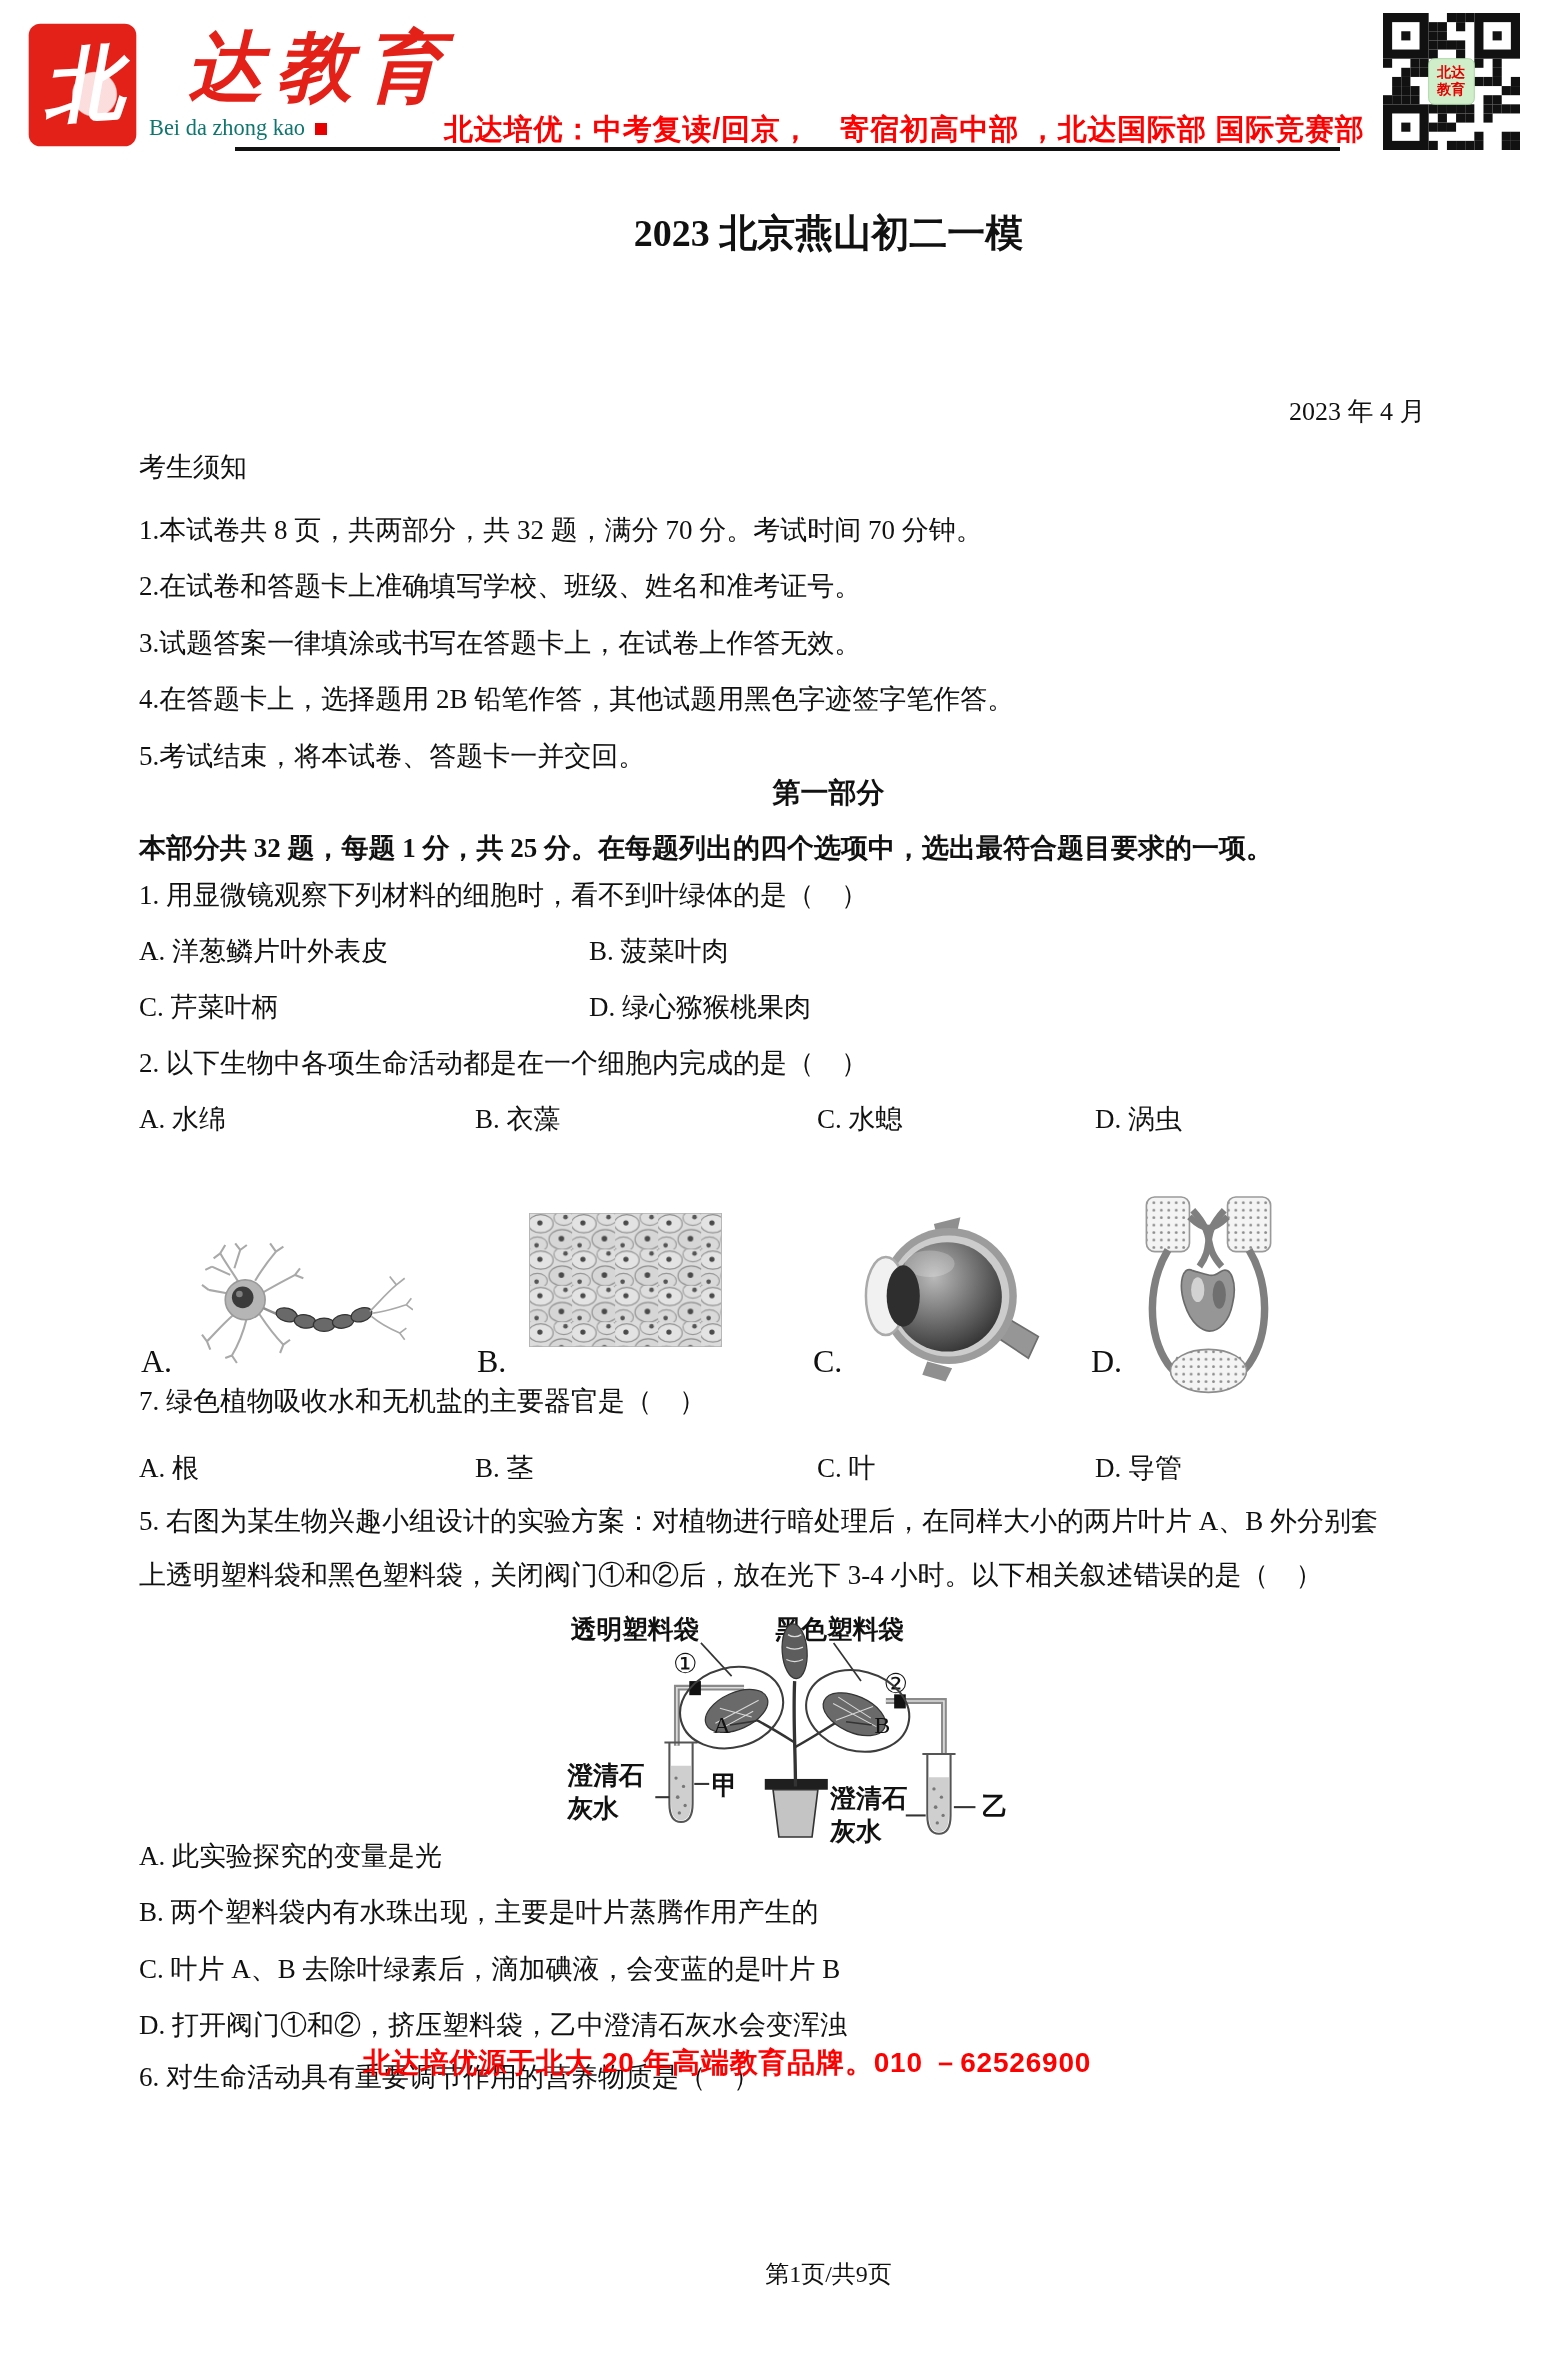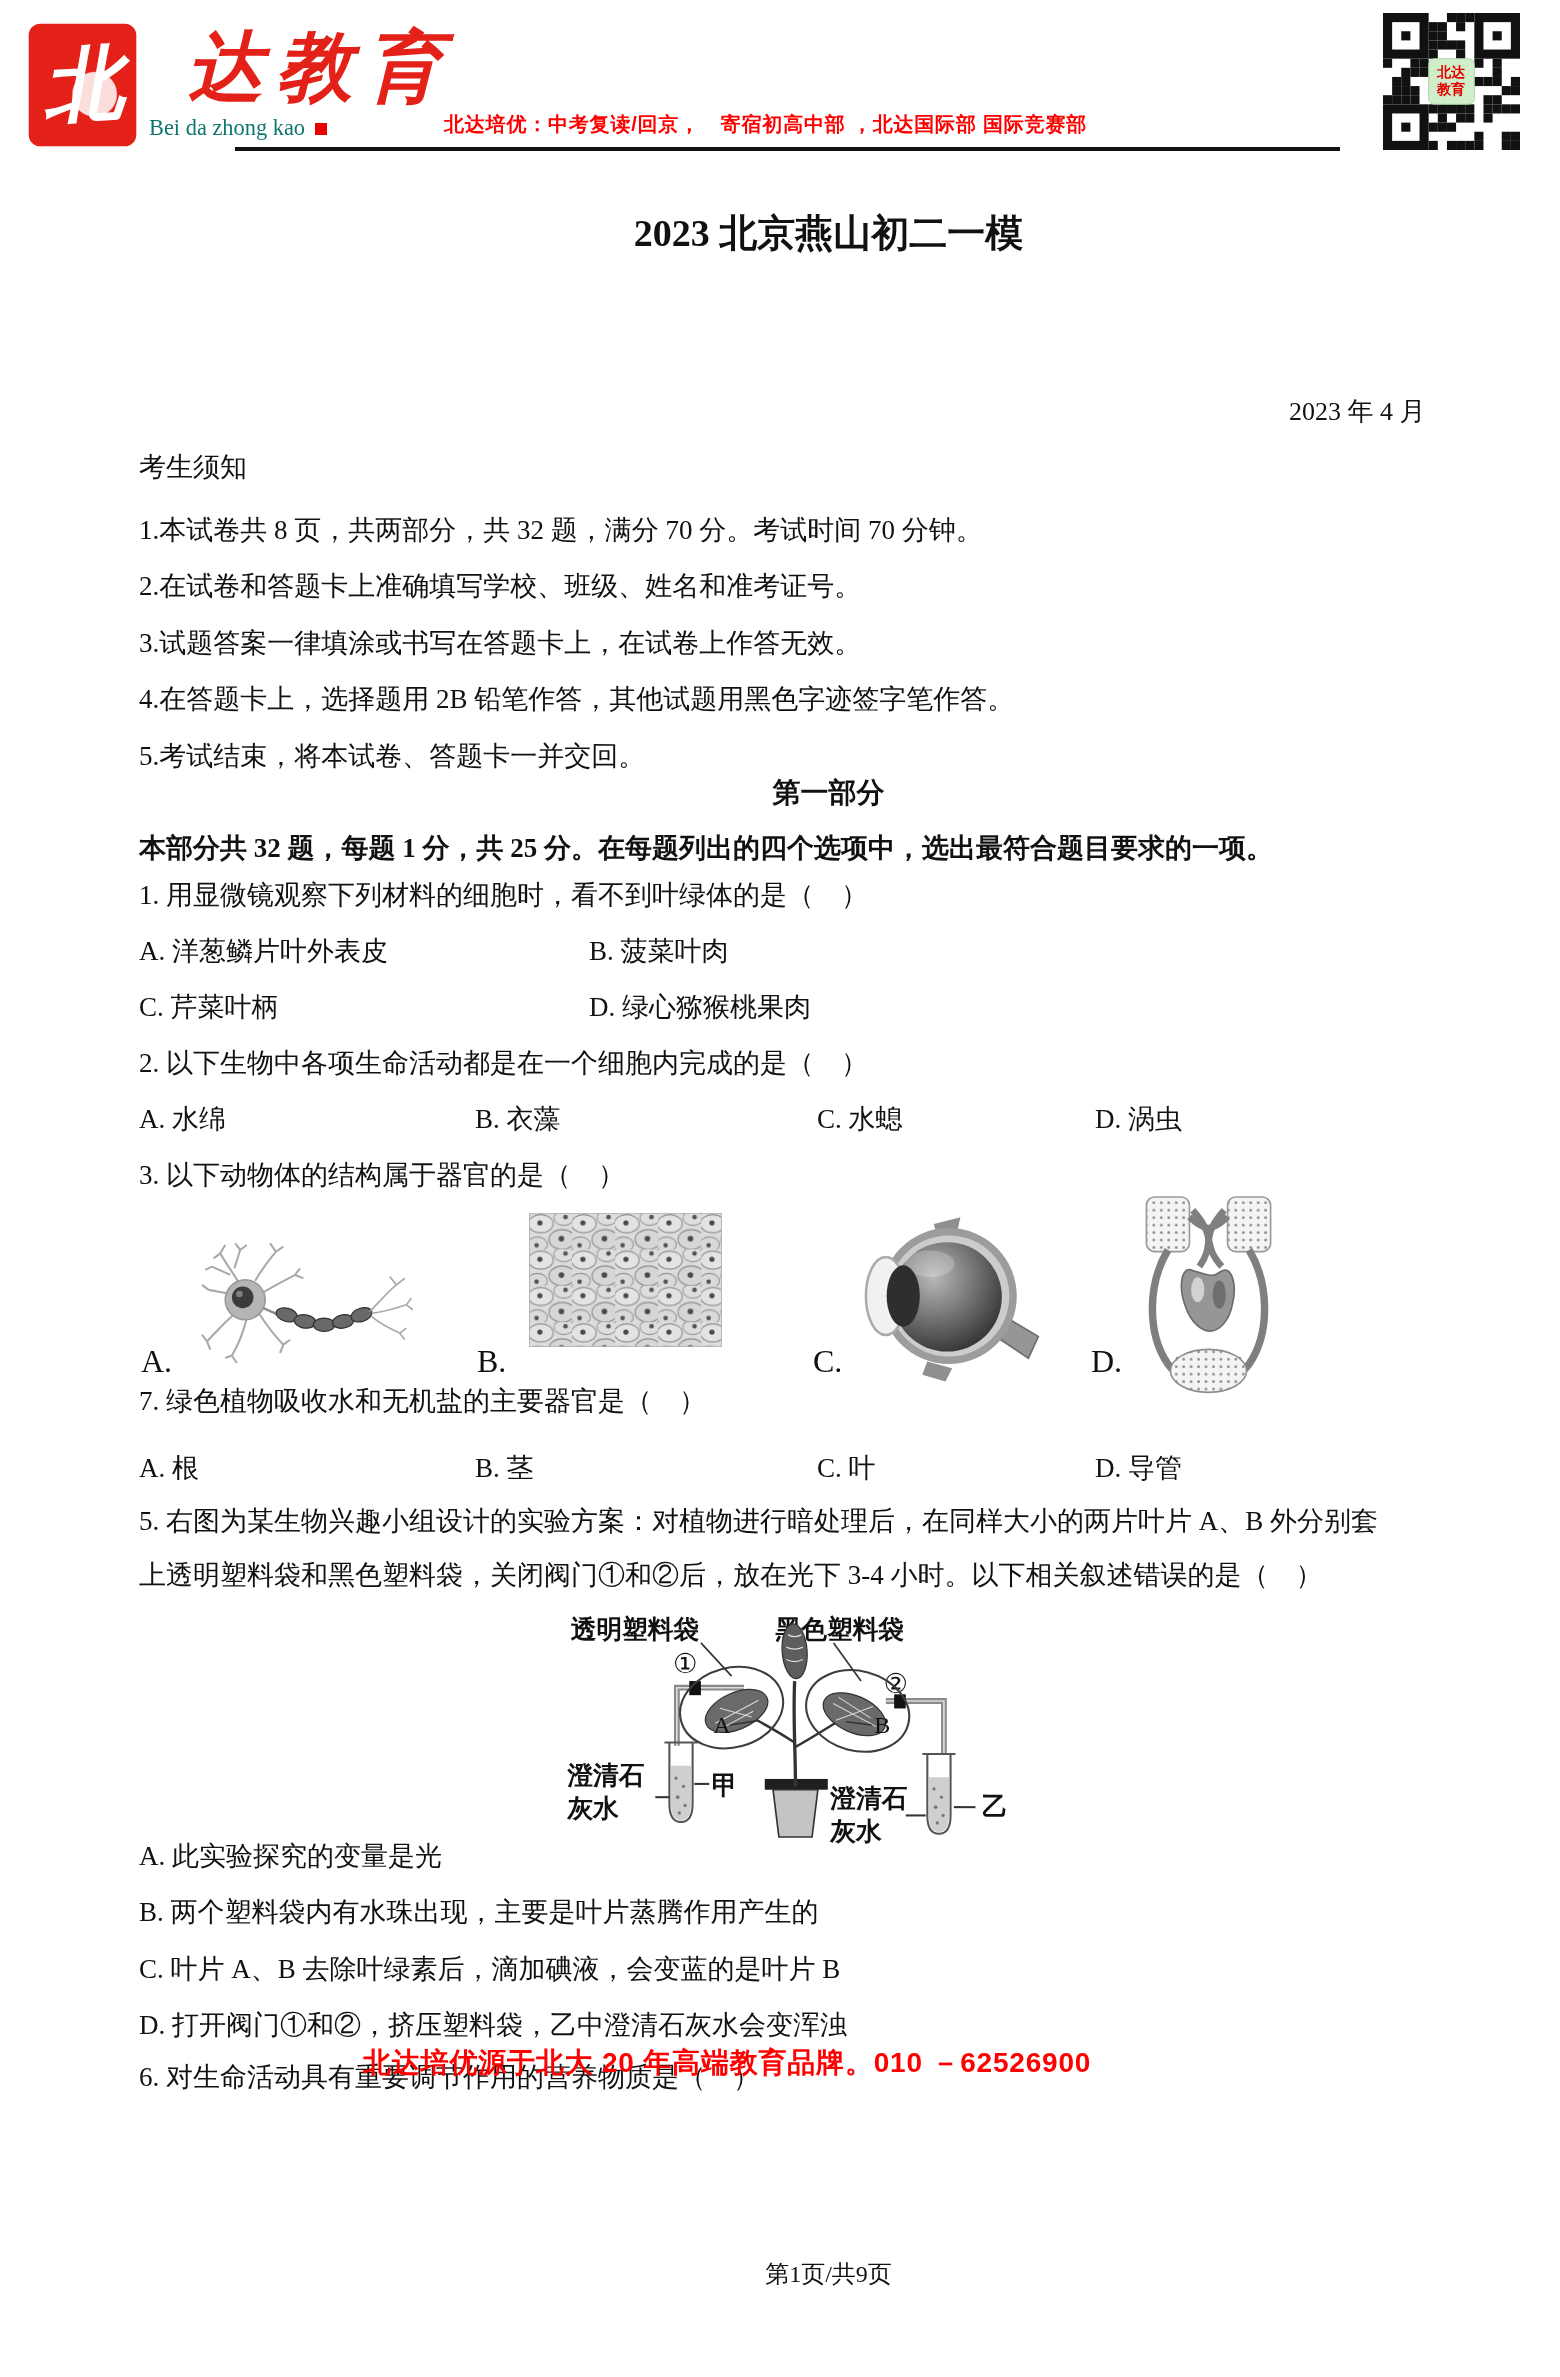--- a/index.html
+++ b/index.html
@@ -10,21 +10,21 @@
   .b{font-weight:700;}
   .sans{font-family:"Liberation Sans","DejaVu Sans",sans-serif;}
   .center{left:0;width:100%;text-align:center;padding-left:48px;}
   .stamp{left:32px;top:27px;width:101px;height:116px;background:
          radial-gradient(circle at 62% 58%, rgba(255,255,255,.85) 0 21.6px, rgba(255,255,255,0) 23px),#e32118;
          border-radius:8.3px;box-shadow:0 0 0 3.3px #e32118;display:flex;align-items:center;justify-content:center;}
   .stamp span{color:#fff;font-size:80px;font-weight:700;font-style:italic;transform:rotate(-4deg);}
   .script{left:143px;top:18px;font-size:76px;font-weight:700;font-style:italic;color:#e32118;letter-spacing:13.3px;margin-left:44px;}
   .logosub{left:149px;top:113px;font-size:22.4px;color:#0f766e;}
   .sq{display:inline-block;width:12.4px;height:12.4px;background:#e60000;margin-left:10px;}
-  .banner{left:444px;top:111px;font-size:20px;color:#fe0000;letter-spacing:0.8px;}
+  .banner{left:444px;top:111px;font-size:29px;color:#fe0000;letter-spacing:0.8px;}
   .rule{left:235px;top:147px;width:1105px;height:4.1px;background:#111;}
   .title1{top:209px;font-size:38px;}
   .title2{top:294px;font-size:38px;}
   .emph{text-emphasis:filled dot under;-webkit-text-emphasis:filled dot under;}
   .imglabel{font-size:32px;}
   .watermark{left:363px;top:2045px;font-size:28px;font-weight:700;color:#ff0000;letter-spacing:0.8px;z-index:5;}
   .fig-label{font-family:"Liberation Sans","DejaVu Sans",sans-serif;font-weight:700;font-size:31px;fill:#111;}
   .fig-serif{font-family:"Liberation Serif","DejaVu Serif",serif;font-size:29px;fill:#111;}
   svg{display:block;}
 </style>
@@ -146,21 +146,20 @@
   <div class="abs t" style="left:589px;top:934px">B. 菠菜叶肉</div>
   <div class="abs t" style="left:139px;top:990px">C. 芹菜叶柄</div>
   <div class="abs t" style="left:589px;top:990px">D. 绿心猕猴桃果肉</div>
 
   <div class="abs t" style="left:139px;top:1046px">2. 以下生物中各项生命活动都是在一个细胞内完成的是（　）</div>
   <div class="abs t" style="left:139px;top:1102px">A. 水绵</div>
   <div class="abs t" style="left:475px;top:1102px">B. 衣藻</div>
   <div class="abs t" style="left:817px;top:1102px">C. 水螅</div>
   <div class="abs t" style="left:1095px;top:1102px">D. 涡虫</div>
 
-  <div class="abs t" style="left:139px;top:1158px">3. 以下动物体的结构属于器官的是（　）</div>
 
   <svg class="abs" style="left:197px;top:1235px" width="216" height="133" viewBox="0 0 260 160">
     <g stroke="#a9a9a9" stroke-width="2.5" fill="none">
       <path d="M52,60 C40,40 35,35 28,22 M28,22 L20,28 M28,22 L34,12"></path>
       <path d="M40,48 L18,38 M18,38 L10,42 M45,40 L52,18 M52,18 L46,10 M52,18 L60,12"></path>
       <path d="M70,55 C80,38 85,32 95,20 M95,20 L88,10 M95,20 L104,14"></path>
       <path d="M78,70 C95,60 105,55 118,48 M118,48 L124,40 M118,48 L128,52"></path>
       <path d="M45,95 C30,108 22,118 12,128 M12,128 L6,120 M12,128 L16,138"></path>
       <path d="M60,100 C55,120 50,132 42,145 M42,145 L34,148 M42,145 L48,154"></path>
       <path d="M75,95 C85,110 92,120 104,132 M104,132 L112,126 M104,132 L100,142"></path>

